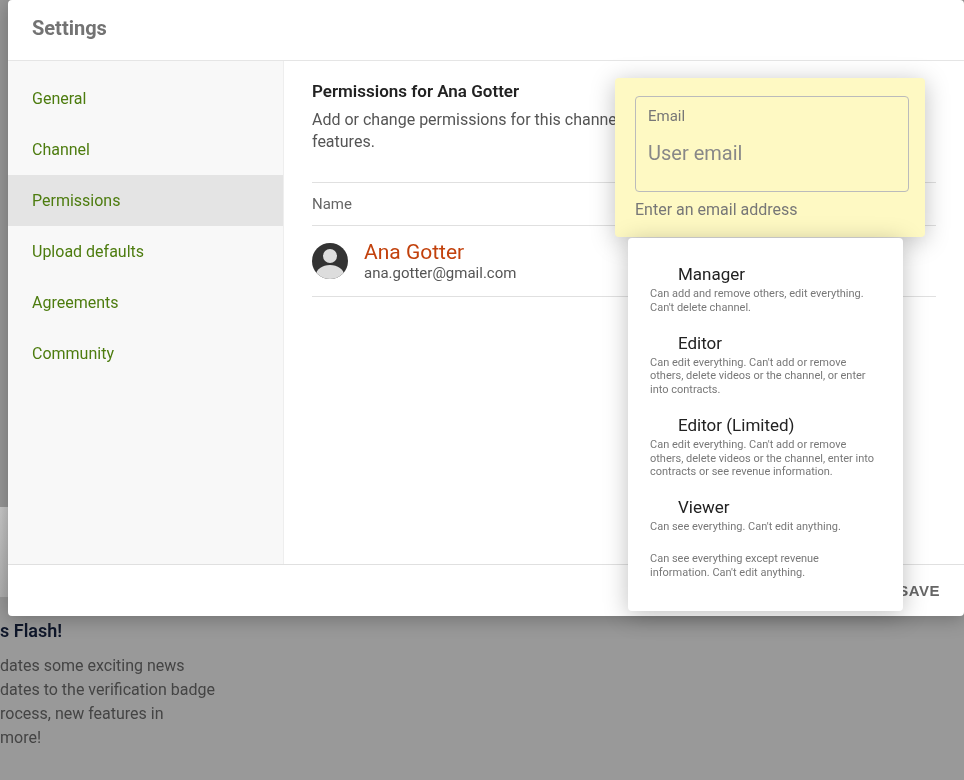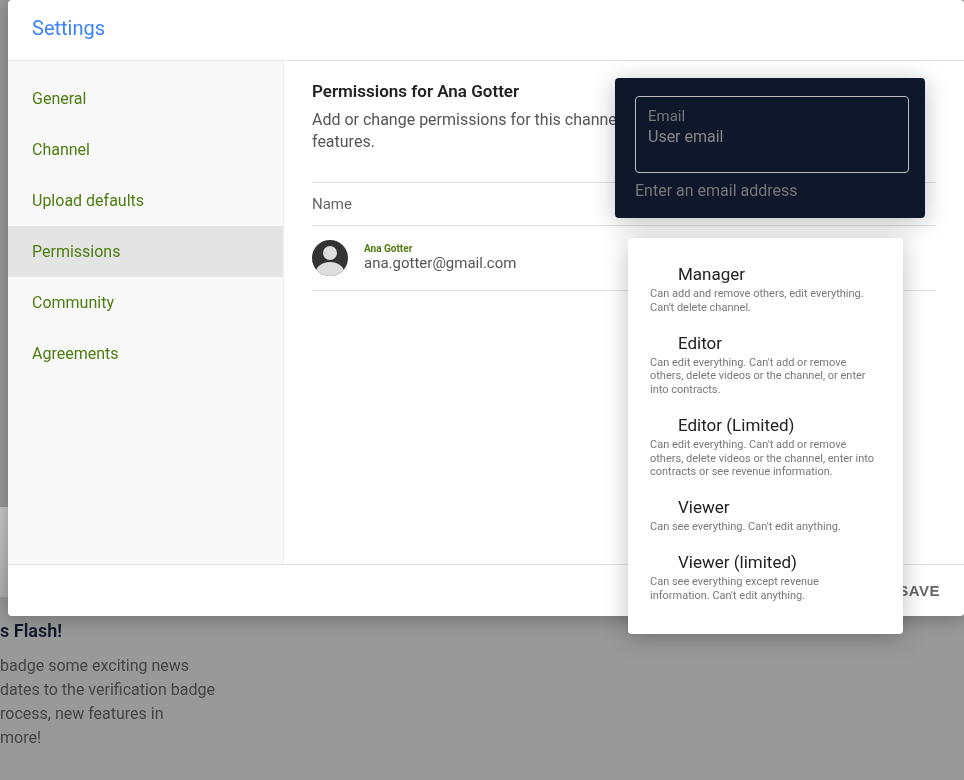--- a/index.html
+++ b/index.html
@@ -39,22 +39,22 @@
       height: 616px;
       background: #fff;
       border-radius: 4px;
       box-shadow: 0 2px 20px rgba(0,0,0,0.3);
       display: flex;
       flex-direction: column;
     }
     .dialog-header {
       padding: 16px 24px 20px;
       font-size: 20px;
-      font-weight: 400;
-      color: #3b82f6;
+      font-weight: 700;
+      color: #737373;
       border-bottom: 1px solid #e5e5e5;
     }
     .dialog-body {
       display: flex;
       flex: 1;
       overflow: hidden;
     }
     .sidebar {
       width: 276px;
       background: #f8f8f8;
@@ -122,55 +122,55 @@
     .avatar::before {
       content: '';
       position: absolute;
       width: 28px;
       height: 20px;
       background: #ddd;
       border-radius: 50% 50% 0 0;
       bottom: -6px;
       left: 4px;
     }
-    .user-name { font-size: 10px; color: #4d7c0f; font-weight: bold; }
+    .user-name { font-size: 21px; color: #c2410c; }
     .user-email { font-size: 15px; color: #555; }
     .dialog-footer {
       border-top: 1px solid #e0e0e0;
       padding: 16px 24px;
       text-align: right;
     }
     .save-btn {
       background: none;
       border: none;
       font-size: 15px;
       font-weight: 600;
       color: #666;
       letter-spacing: 0.5px;
       cursor: pointer;
     }
     .popover {
       position: absolute;
       top: 78px;
       left: 615px;
       width: 310px;
-      background: #0f172a;
+      background: #fef9c3;
       border-radius: 4px;
       box-shadow: 0 4px 24px rgba(0,0,0,0.25);
       padding: 18px 16px 18px 20px;
       z-index: 10;
     }
     .email-field {
       border: 1px solid #bbb;
       border-radius: 4px;
       padding: 10px 12px 26px;
       margin-bottom: 8px;
     }
     .email-label { font-size: 15px; color: #777; }
-    .email-placeholder { font-size: 16px; color: #888; margin-top: 2px; }
+    .email-placeholder { font-size: 20px; color: #888; margin-top: 16px; }
     .email-hint { font-size: 16px; color: #777; }
     .role-dropdown {
       position: absolute;
       top: 238px;
       left: 628px;
       width: 275px;
       background: #fff;
       border-radius: 4px;
       box-shadow: 0 4px 24px rgba(0,0,0,0.25);
       padding: 18px 0 22px;
@@ -183,37 +183,37 @@
     .role-name { font-size: 17px; color: #222; margin-bottom: 3px; margin-left: 28px; }
     .role-desc { font-size: 11px; color: #787878; line-height: 1.25; }
   </style>
 </head>
 <body>
 
 <div class="backdrop">
   <div class="bg-content">
     <div class="bg-image"></div>
     <div class="bg-title">s Flash!</div>
-    <div>badge some exciting news</div>
+    <div>dates some exciting news</div>
     <div>dates to the verification badge</div>
     <div>rocess, new features in</div>
     <div>more!</div>
   </div>
 </div>
 
 <div class="dialog">
   <div class="dialog-header">Settings</div>
   <div class="dialog-body">
     <div class="sidebar">
       <div class="sidebar-item"><span>General</span></div>
       <div class="sidebar-item"><span>Channel</span></div>
+      <div class="sidebar-item active"><span>Permissions</span></div>
       <div class="sidebar-item"><span>Upload defaults</span></div>
-      <div class="sidebar-item active"><span>Permissions</span></div>
+      <div class="sidebar-item"><span>Agreements</span></div>
       <div class="sidebar-item"><span>Community</span></div>
-      <div class="sidebar-item"><span>Agreements</span></div>
     </div>
     <div class="main">
       <div class="main-title">Permissions for Ana Gotter</div>
       <div class="main-desc">Add or change permissions for this channel. Permissions won't apply to some channel features.</div>
       <div class="table-header">Name</div>
       <div class="user-row">
         <div class="avatar"></div>
         <div>
           <div class="user-name">Ana Gotter</div>
           <div class="user-email">ana.gotter@gmail.com</div>
@@ -245,16 +245,15 @@
   </div>
   <div class="role-item">
     <div class="role-name">Editor (Limited)</div>
     <div class="role-desc">Can edit everything. Can't add or remove others, delete videos or the channel, enter into contracts or see revenue information.</div>
   </div>
   <div class="role-item">
     <div class="role-name">Viewer</div>
     <div class="role-desc">Can see everything. Can't edit anything.</div>
   </div>
   <div class="role-item">
-    <div class="role-name">Viewer (limited)</div>
     <div class="role-desc">Can see everything except revenue information. Can't edit anything.</div>
   </div>
 </div>
 
 </body></html>

